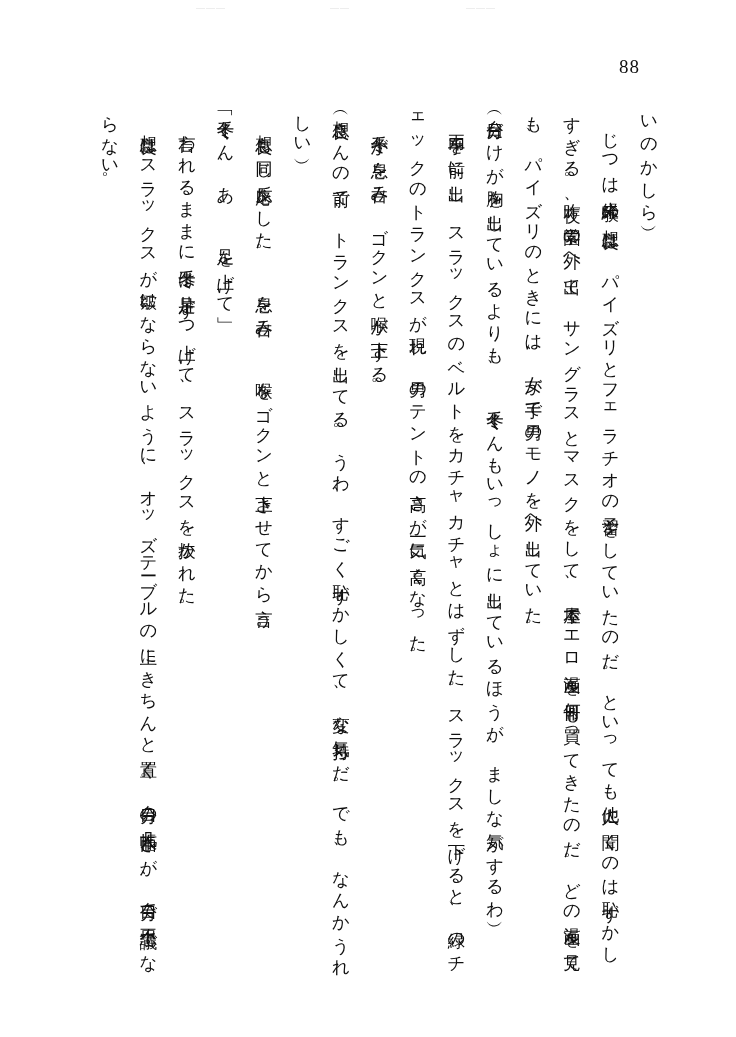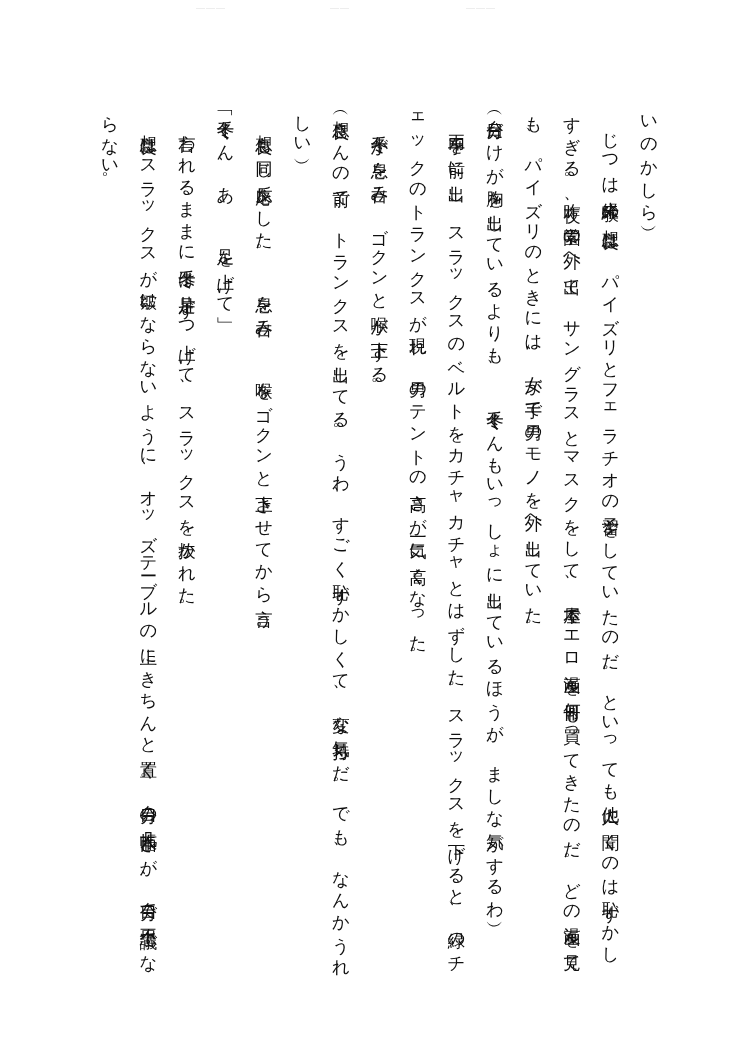--- a/index.html
+++ b/index.html
@@ -78,20 +78,21 @@
 <body>
 
 <div class="page">
 
   <div class="scan-marks">
     <span class="scan-mark m1">―――</span>
     <span class="scan-mark m2">――</span>
     <span class="scan-mark m3">―――</span>
   </div>
 
+  <div class="page-number">88</div>
 
   <div class="body-text">
     <p>いのかしら）</p>
     <p class="indent">じつは未経験の想良は、パイズリとフェラチオの予習をしていたのだ。といっても他人に聞くのは恥ずかしすぎる。昨夜、学園の外へ出て、サングラスとマスクをして、本屋でエロ漫画を何冊も買ってきたのだ。どの漫画を見ても、パイズリのときには、女が手で男のモノを外へ出していた。</p>
     <p>（自分だけが胸を出しているよりも、　千冬くんもいっしょに出しているほうが、ましな気がするわ）</p>
     <p class="indent">両手を前に出し、スラックスのベルトをカチャカチャとはずした。スラックスを下げると、緑のチェックのトランクスが現れ、男のテントの高さが一気に高くなった。</p>
     <p class="indent">千冬が息を呑み、ゴクンと喉が上下する。</p>
     <p>（想良さんの前で、トランクスを出してる。うわ、すごく恥ずかしくて、変な気持ちだ。でも、なんかうれしい）</p>
     <p class="indent">想良も同じ反応をした。　息を呑み、　喉をゴクンと上下させてから言う。</p>
     <p>「千冬くん、あ、　足を上げて」</p>

